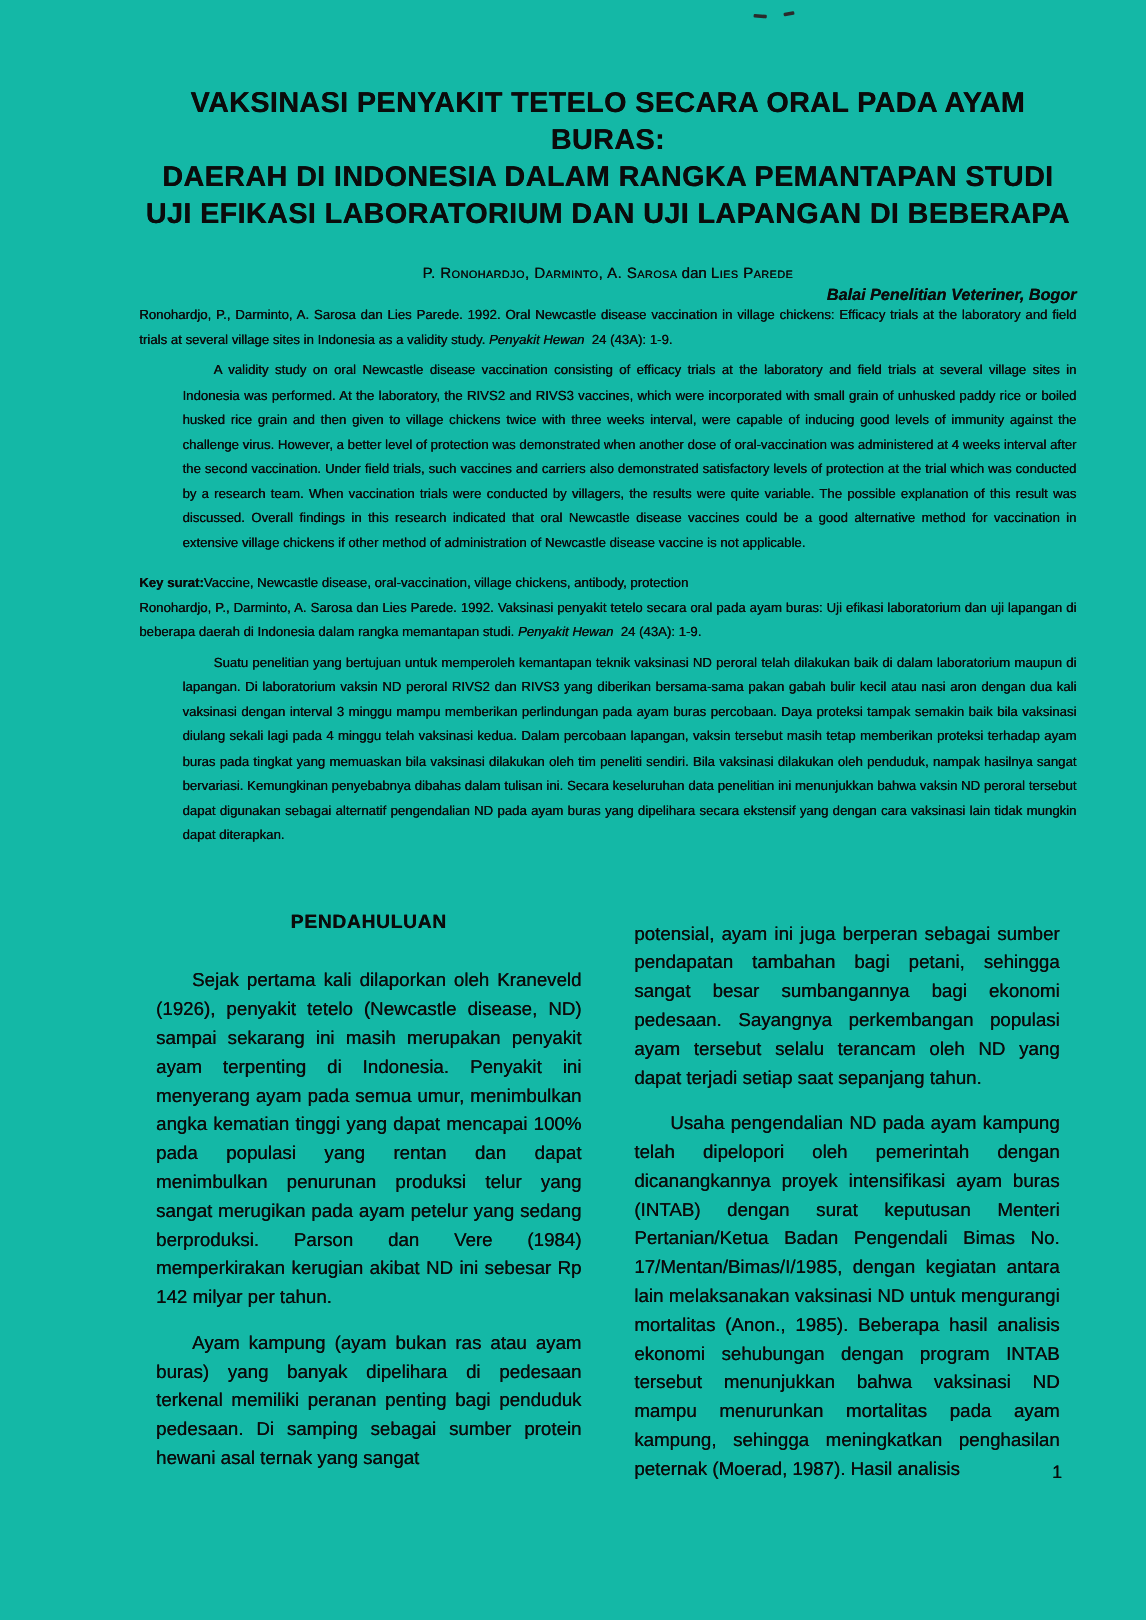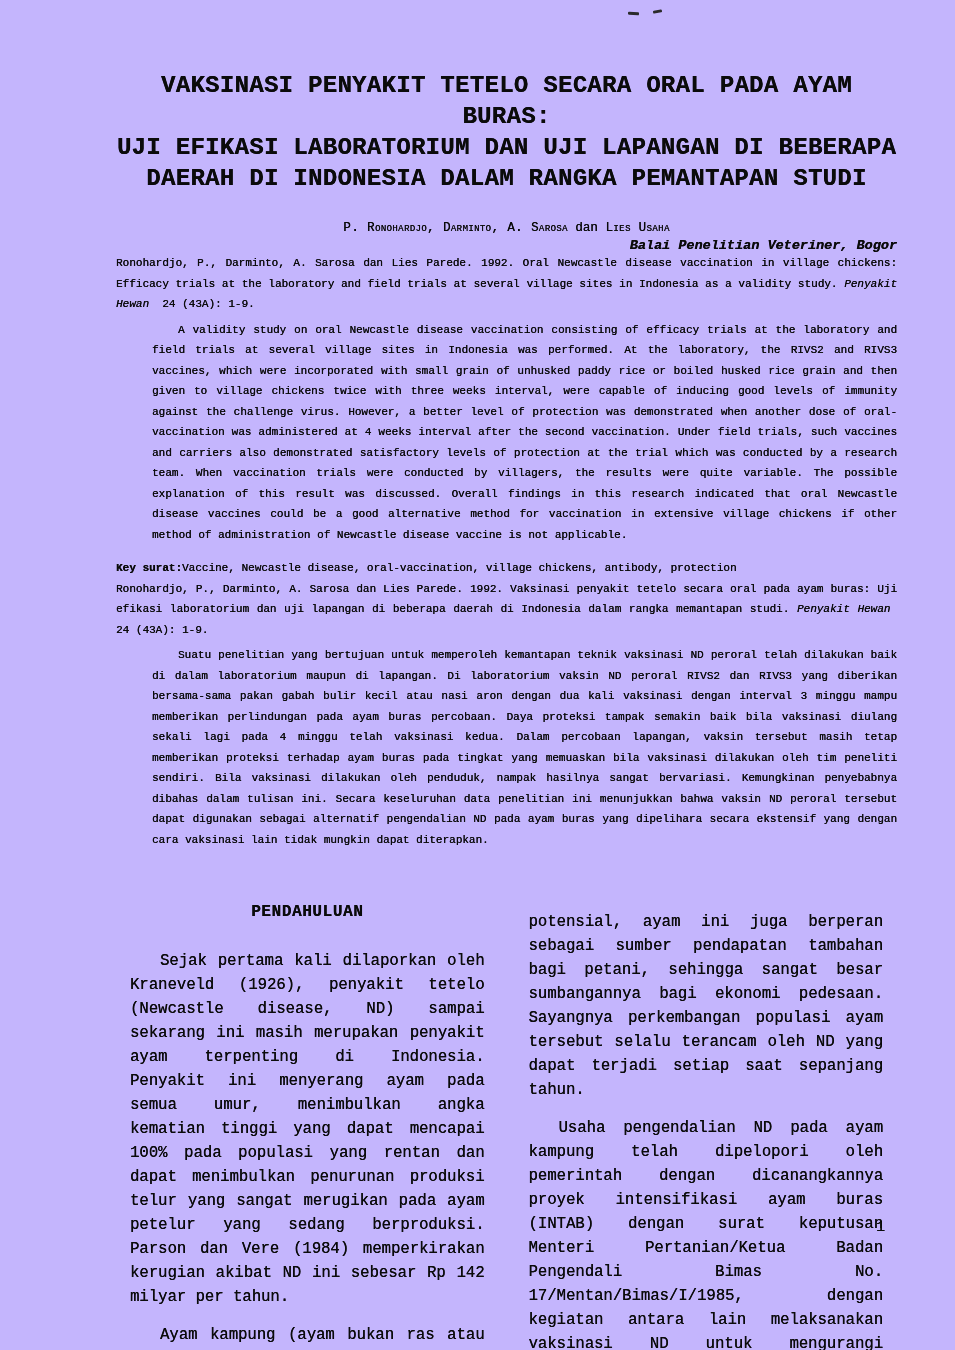--- a/index.html
+++ b/index.html
@@ -1,21 +1,21 @@
 <!DOCTYPE html>
 <html><head>
 <meta charset="utf-8">
 <style>
   html,body{margin:0;padding:0;background:#b7fa9c;}
   .page{
     position:relative;
     width:955px;height:1350px;
-    background:#c4b5fd;
+    background:#14b8a6;
     overflow:hidden;
-    font-family:Liberation Mono, monospace;
+    font-family:Liberation Sans, sans-serif;
     color:#0b0b0b;
     text-shadow:0.25px 0 0 currentColor;
   }
   .content{padding:70px 58px 0 116px;}
   .title{margin:0;font-size:24px;line-height:31px;font-weight:bold;text-align:center;letter-spacing:0.3px;}
   .title .tline{display:block;}
   .authors{margin:27px 0 0;text-align:center;font-size:12.5px;}
   .authors .sc{font-variant:small-caps;letter-spacing:0.4px;}
   .affiliation{margin:3px 0 0;text-align:right;font-size:13.5px;font-style:italic;font-weight:bold;}
   .sec-heading{margin:37px 0 21px;text-align:center;font-size:14px;font-weight:bold;letter-spacing:0.4px;}
@@ -39,28 +39,28 @@
 <body>
 
 <div class="page">
   <span class="mark mark1"></span>
   <span class="mark mark2"></span>
 
   <div class="content">
 
     <h1 class="title">
       <span class="tline">VAKSINASI PENYAKIT TETELO SECARA ORAL PADA AYAM BURAS:</span>
+      <span class="tline">DAERAH DI INDONESIA DALAM RANGKA PEMANTAPAN STUDI</span>
       <span class="tline">UJI EFIKASI LABORATORIUM DAN UJI LAPANGAN DI BEBERAPA</span>
-      <span class="tline">DAERAH DI INDONESIA DALAM RANGKA PEMANTAPAN STUDI</span>
     </h1>
 
     <p class="authors">
       <span class="sc">P. Ronohardjo, Darminto, A. Sarosa</span>
       <span class="conj">dan</span>
-      <span class="sc">Lies Usaha</span>
+      <span class="sc">Lies Parede</span>
     </p>
     <p class="affiliation">Balai Penelitian Veteriner, Bogor</p>
 
     <p class="small citation"><span>Ronohardjo, P., Darminto, A. Sarosa dan Lies Parede. 1992. Oral Newcastle disease vaccination in village chickens: Efficacy trials at the laboratory and field trials at several village sites in Indonesia as a validity study.</span> <i>Penyakit Hewan</i>&nbsp; <span>24 (43A): 1-9.</span></p>
     <p class="small indent">A validity study on oral Newcastle disease vaccination consisting of efficacy trials at the laboratory and field trials at several village sites in Indonesia was performed. At the laboratory, the RIVS2 and RIVS3 vaccines, which were incorporated with small grain of unhusked paddy rice or boiled husked rice grain and then given to village chickens twice with three weeks interval, were capable of inducing good levels of immunity against the challenge virus. However,  a better level of protection was demonstrated when  another dose of oral-vaccination was administered at 4 weeks interval after the second vaccination. Under field trials, such vaccines and carriers also demonstrated satisfactory levels of protection at the trial which was conducted by  a research team. When vaccination trials were conducted by villagers, the results were quite variable. The possible explanation of this result was discussed. Overall findings in this research indicated that oral Newcastle disease vaccines could be a good alternative method for vaccination in extensive village chickens if other method of administration of Newcastle disease vaccine is not applicable.</p>
     <p class="small keywords"><b>Key surat:</b><span>Vaccine, Newcastle disease, oral-vaccination, village chickens, antibody, protection</span></p>
 
     <p class="small citation"><span>Ronohardjo, P., Darminto, A. Sarosa dan Lies Parede. 1992. Vaksinasi penyakit tetelo secara oral pada ayam buras: Uji efikasi laboratorium dan uji lapangan di beberapa daerah di Indonesia dalam rangka memantapan studi.</span> <i>Penyakit Hewan</i>&nbsp; <span>24 (43A): 1-9.</span></p>
     <p class="small indent">Suatu penelitian yang bertujuan untuk memperoleh kemantapan teknik vaksinasi ND peroral telah dilakukan baik di dalam laboratorium maupun di lapangan. Di laboratorium vaksin ND peroral RIVS2 dan RIVS3 yang diberikan bersama-sama pakan gabah bulir kecil atau nasi aron dengan dua kali vaksinasi dengan interval 3 minggu mampu memberikan perlindungan pada ayam buras percobaan. Daya proteksi tampak semakin baik bila vaksinasi diulang sekali lagi pada 4 minggu telah vaksinasi kedua. Dalam percobaan lapangan, vaksin tersebut masih tetap memberikan proteksi terhadap ayam buras pada tingkat yang memuaskan bila vaksinasi dilakukan oleh tim peneliti sendiri. Bila vaksinasi dilakukan oleh penduduk, nampak hasilnya sangat bervariasi. Kemungkinan penyebabnya dibahas dalam tulisan ini. Secara keseluruhan data penelitian ini menunjukkan bahwa vaksin ND peroral tersebut dapat digunakan sebagai alternatif pengendalian ND pada ayam buras yang dipelihara secara ekstensif yang dengan cara vaksinasi lain tidak mungkin dapat diterapkan.</p>
 

